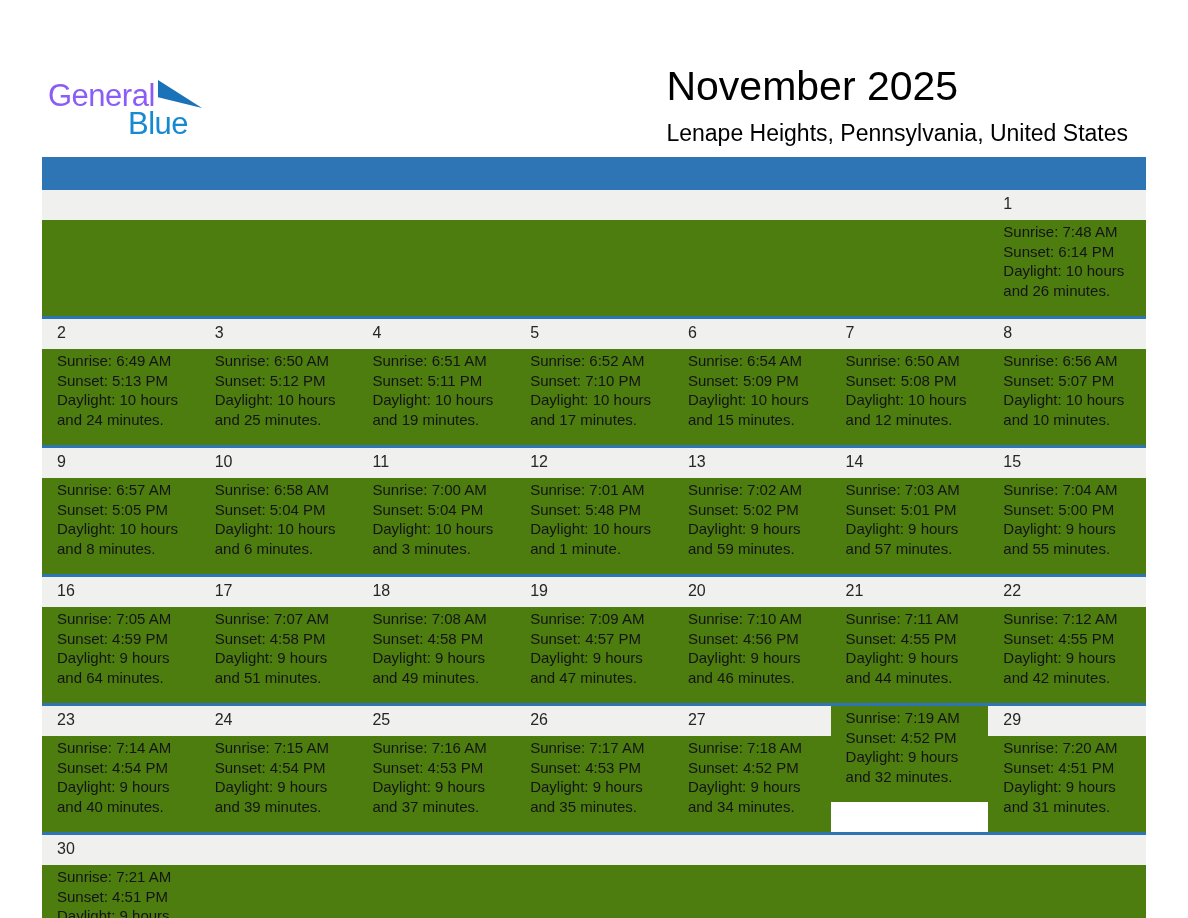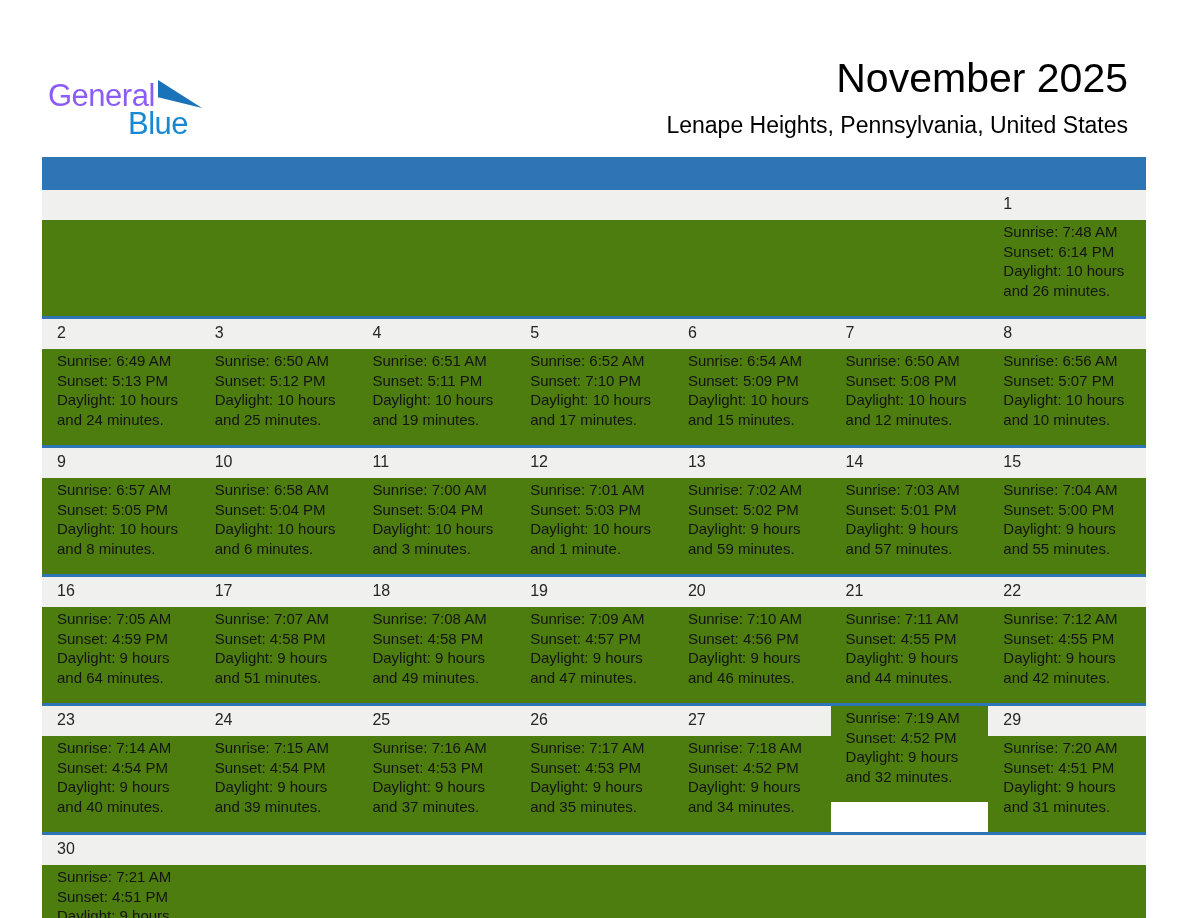--- a/index.html
+++ b/index.html
@@ -24,21 +24,21 @@
     width: 44px; height: 28px;
     background: #1a72b8;
     clip-path: polygon(0 0, 100% 100%, 0 62%);
   }
   .logo-word2 {
     font-size: 31px; color: #1689d2; letter-spacing: -0.5px;
     position: absolute; left: 80px; top: 34px;
   }
 
   
-  .title-block { position: absolute; right: 60px; top: 54px; text-align: right; }
+  .title-block { position: absolute; right: 60px; top: 62px; }
   .month-title { font-size: 41px; color: #000000; font-weight: 400; line-height: 1.2; }
   .location-subtitle { font-size: 23px; color: #000000; font-weight: 400; margin-top: 9px; }
 
   
   .calendar { position: absolute; left: 42px; top: 157px; width: 1104px; }
   .weekday-header { display: flex; background: #2e75b5; height: 33px; flex-direction: column; }
   .weekday-cell {
     flex: 1 1 0; color: #ffffff; font-size: 17px;
     line-height: 33px; padding-left: 15px;
     overflow: hidden; white-space: nowrap;
@@ -207,21 +207,21 @@
               <div class="day-line">Sunrise: 7:00 AM</div>
               <div class="day-line">Sunset: 5:04 PM</div>
               <div class="day-line">Daylight: 10 hours</div>
               <div class="day-line">and 3 minutes.</div>
             </div>
           </div>
           <div class="day-cell">
             <div class="day-num">12</div>
             <div class="day-body">
               <div class="day-line">Sunrise: 7:01 AM</div>
-              <div class="day-line">Sunset: 5:03 PM</div>
+              <div class="day-line">Sunset: 5:48 PM</div>
               <div class="day-line">Daylight: 10 hours</div>
               <div class="day-line">and 1 minute.</div>
             </div>
           </div>
           <div class="day-cell">
             <div class="day-num">13</div>
             <div class="day-body">
               <div class="day-line">Sunrise: 7:02 AM</div>
               <div class="day-line">Sunset: 5:02 PM</div>
               <div class="day-line">Daylight: 9 hours</div>

